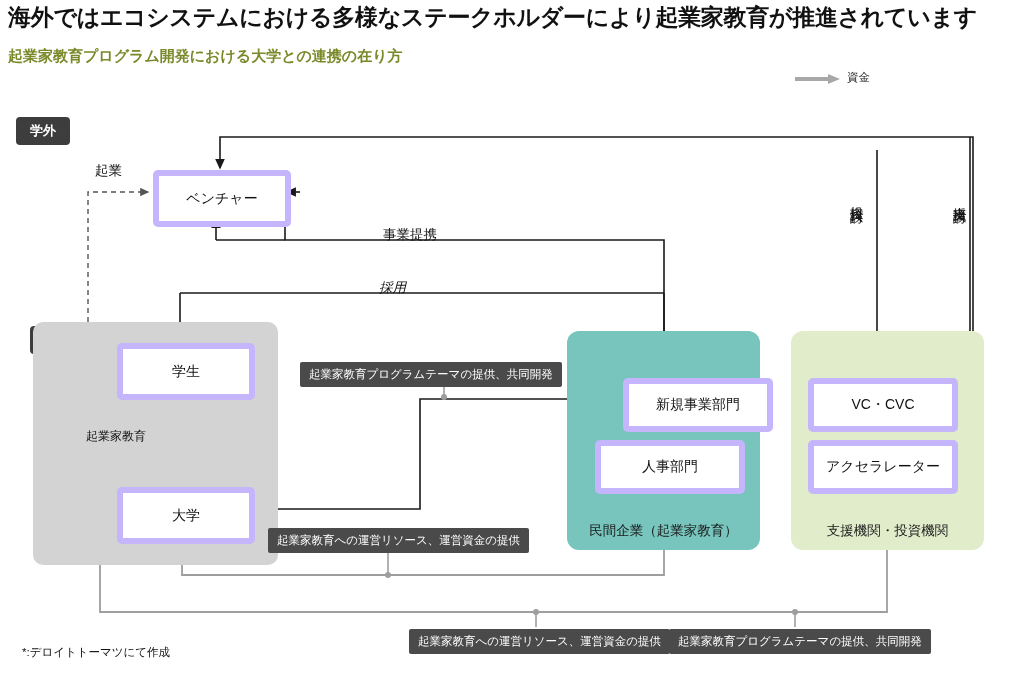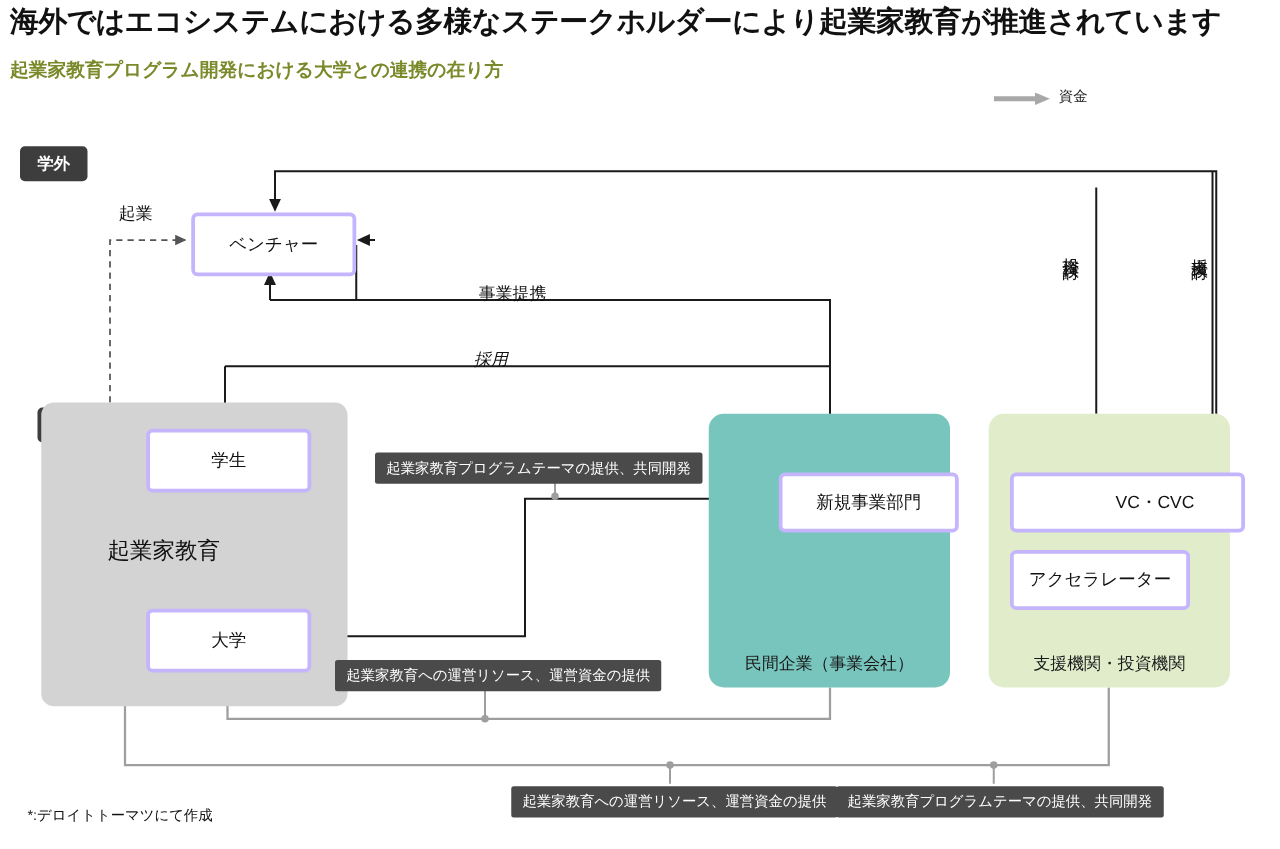--- a/index.html
+++ b/index.html
@@ -48,30 +48,30 @@
   #panel-univ{left:33px;top:322px;width:245px;height:243px;background:#d3d3d3;}
   #panel-corp{left:567px;top:331px;width:193px;height:219px;background:#77c5bd;border-radius:12px;}
   #panel-support{left:791px;top:331px;width:193px;height:219px;background:#e1eccb;border-radius:12px;}
   .panel-label{
     position:absolute;bottom:10px;left:0;width:100%;
     text-align:center;font-size:13.5px;color:#1a1a1a;white-space:nowrap;
   }
 
   
   .node{
-    background:#ffffff;border:3px solid #c4b5fd;border-radius:5px;
+    background:#ffffff;border:6px solid #c4b5fd;border-radius:5px;
     display:flex;align-items:center;justify-content:center;
     font-size:14px;color:#111;text-align:center;
   }
   #node-venture{left:153px;top:170px;width:126px;height:45px;}
   #node-student{left:117px;top:343px;width:126px;height:45px;}
   #node-univ{left:117px;top:487px;width:126px;height:45px;}
   #node-newbiz{left:623px;top:378px;width:138px;height:42px;font-family:Liberation Serif, serif;}
   #node-hr{left:595px;top:440px;width:138px;height:42px;}
-  #node-vccvc{left:808px;top:378px;width:138px;height:42px;padding-left:44px;}
+  #node-vccvc{left:808px;top:378px;width:138px;height:42px;}
   #node-accel{left:808px;top:440px;width:138px;height:42px;}
 
   
   .chip{
     background:#4a4a4a;color:#fff;
     font-size:11.5px;
     padding:5px 9px;
     border-radius:2px;
     white-space:nowrap;
     text-align:center;
@@ -79,21 +79,21 @@
   #chip-a{left:300px;top:362px;}
   #chip-b{left:268px;top:528px;}
   #chip-c{left:409px;top:629px;}
   #chip-d{left:669px;top:629px;}
 
   
   .flabel{font-size:13.5px;color:#111;white-space:nowrap;}
   #lbl-kigyou{left:95px;top:162px;}
   #lbl-teikei{left:383px;top:226px;}
   #lbl-saiyou{left:379px;top:279px;font-style:italic;}
-  #lbl-kigyoukyouiku{left:86px;top:428px;font-size:18px;text-align:center;}
+  #lbl-kigyoukyouiku{left:86px;top:428px;font-size:12px;text-align:center;}
   .vlabel{
     font-size:13.5px;color:#111;
     writing-mode:vertical-rl;
     text-orientation:upright;
     letter-spacing:1px;
     line-height:1.05;
   }
   #lbl-toushi{left:849px;top:196px;}
   #lbl-shien{left:952px;top:196px;}
 
@@ -172,31 +172,32 @@
       <span class="legend-label">資金</span>
     </div>
   </div>
 
   <div class="abs tag" style="left:16px;top:117px;">学外</div>
   <div class="abs tag" style="left:30px;top:326px;">大学</div>
 
   <div class="abs panel" id="panel-univ"></div>
 
   <div class="abs panel" id="panel-corp">
-    <div class="panel-label">民間企業（事業会社）</div>
+    <div class="panel-label">民間企業（起業家教育）</div>
   </div>
 
   <div class="abs panel" id="panel-support">
     <div class="panel-label">支援機関・投資機関</div>
   </div>
 
   <div class="abs node" id="node-venture">ベンチャー</div>
   <div class="abs node" id="node-student">学生</div>
   <div class="abs node" id="node-univ">大学</div>
   <div class="abs node" id="node-newbiz">新規事業部門</div>
+  <div class="abs node" id="node-hr">人事部門</div>
   <div class="abs node" id="node-vccvc">VC・CVC</div>
   <div class="abs node" id="node-accel">アクセラレーター</div>
 
   <div class="abs flabel" id="lbl-kigyou">起業</div>
   <div class="abs flabel" id="lbl-teikei">事業提携</div>
   <div class="abs flabel" id="lbl-saiyou">採用</div>
   <div class="abs flabel" id="lbl-kigyoukyouiku">起業家教育</div>
   <div class="abs vlabel" id="lbl-toushi">投資検討</div>
   <div class="abs vlabel" id="lbl-shien">支援検討</div>
 

